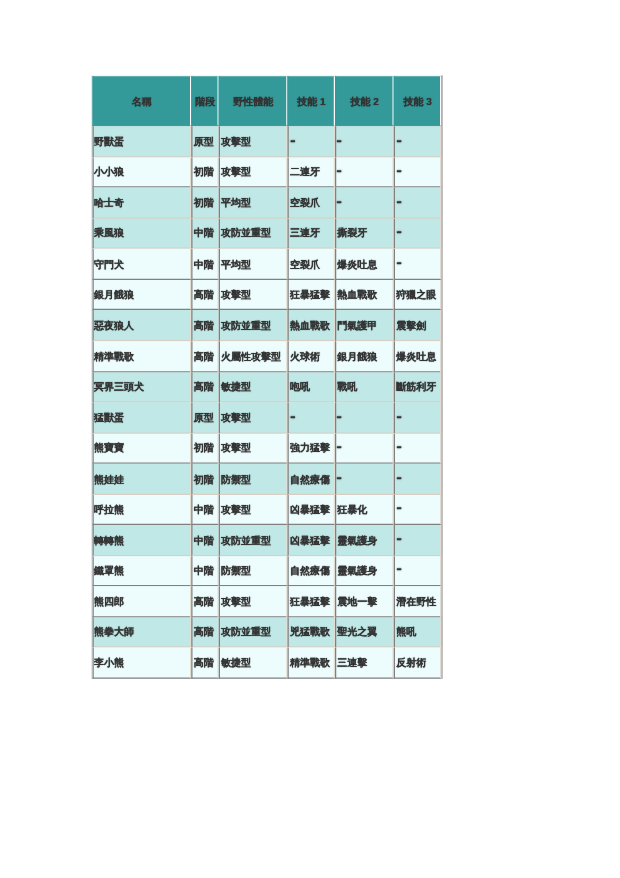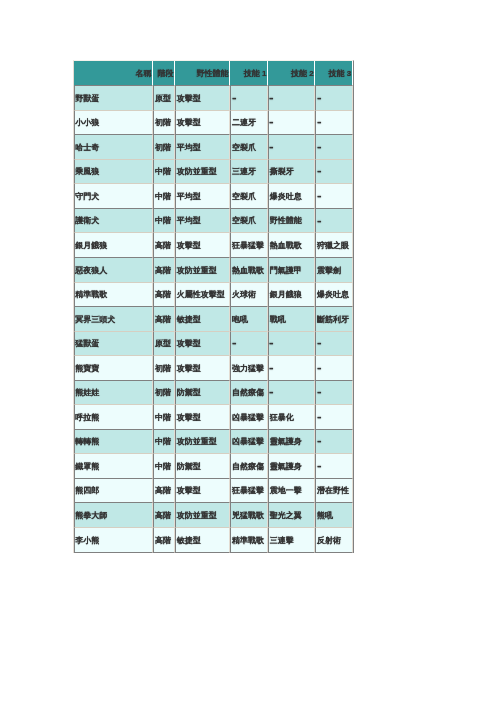--- a/index.html
+++ b/index.html
@@ -1,22 +1,22 @@
 <!DOCTYPE html>
 <html><head>
 <meta charset="utf-8">
 <style>
   html,body{margin:0;padding:0;background:#ffffff;width:496px;height:702px;overflow:hidden;}
   body{font-family:"Liberation Sans", sans-serif;}
   #wrap{position:absolute;left:72.5px;top:60.2px;transform:translateZ(0);}
   table.pet{border-collapse:separate;border-spacing:0;table-layout:fixed;
     border-left:1px solid #e3dcd4;border-top:1px solid #f5f2ec;border-right:1px solid #808080;}
   table.pet th,table.pet td{box-sizing:border-box;}
-  table.pet th{background:#339999;color:#333;font-size:8px;font-weight:bold;text-align:right;
-    height:25px;line-height:22px;padding:0 0.7px 0 0.7px;white-space:nowrap;
+  table.pet th{background:#339999;color:#333;font-size:8px;font-weight:bold;text-align:center;
+    height:40px;line-height:22px;padding:0 0.7px 0 0.7px;white-space:nowrap;
     border-left:1px solid #339999;border-right:1px solid #ffffff;border-bottom:1px solid #808080;}
   table.pet td{font-size:8px;color:#333;font-weight:bold;height:24.56px;line-height:22.5px;padding:0 0.7px 0 0.7px;white-space:nowrap;
     border-left:1px solid #808080;border-right:1px solid #e3dcd2;}
   tr.odd td{background:#c0e8e6;border-bottom:1px solid #d6cfc2;}
   tr.even td{background:#edfdfd;border-bottom:1px solid #808080;}
   tr.last td{border-bottom:1px solid #808080;margin-left:12px;}
   .ct{display:inline-block;position:relative;top:1px;text-shadow:0 0 0.8px currentColor;}
   .dash{transform:scale(1.7,1.45);transform-origin:0 50%;top:0.1px;left:-0.4px;}
   col.c0{width:79.8px;} col.c1{width:21.8px;} col.c2{width:55.2px;}
   col.c3{width:37.8px;} col.c4{width:47.2px;} col.c5{width:37.7px;}
@@ -76,28 +76,20 @@
           <td><span class="ct">三連牙</span></td>
           <td><span class="ct">撕裂牙</span></td>
           <td><span class="ct dash">-</span></td>
         </tr>
         <tr class="even">
           <td><span class="ct">守門犬</span></td>
           <td><span class="ct">中階</span></td>
           <td><span class="ct">平均型</span></td>
           <td><span class="ct">空裂爪</span></td>
           <td><span class="ct">爆炎吐息</span></td>
-          <td><span class="ct dash">-</span></td>
-        </tr>
-        <tr class="odd">
-          <td><span class="ct">護衛犬</span></td>
-          <td><span class="ct">中階</span></td>
-          <td><span class="ct">平均型</span></td>
-          <td><span class="ct">空裂爪</span></td>
-          <td><span class="ct">野性體能</span></td>
           <td><span class="ct dash">-</span></td>
         </tr>
         <tr class="even">
           <td><span class="ct">銀月餓狼</span></td>
           <td><span class="ct">高階</span></td>
           <td><span class="ct">攻擊型</span></td>
           <td><span class="ct">狂暴猛擊</span></td>
           <td><span class="ct">熱血戰歌</span></td>
           <td><span class="ct">狩獵之眼</span></td>
         </tr>

